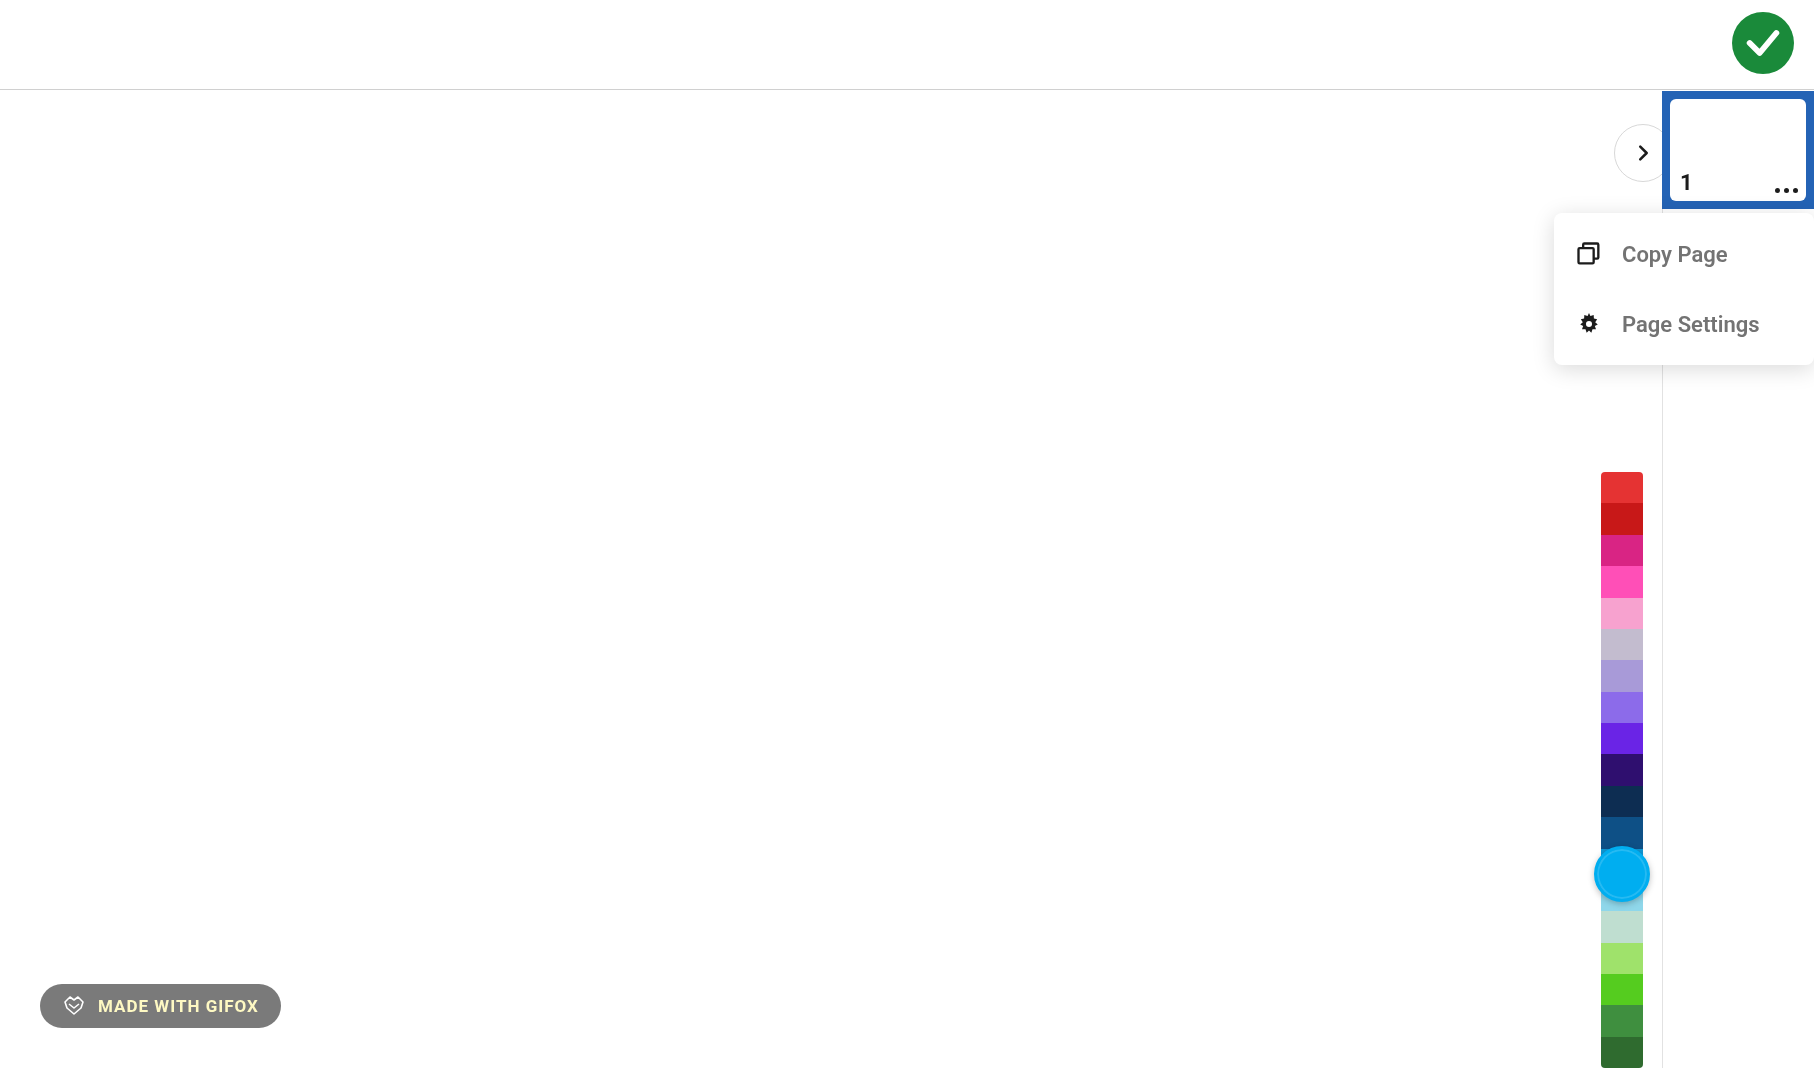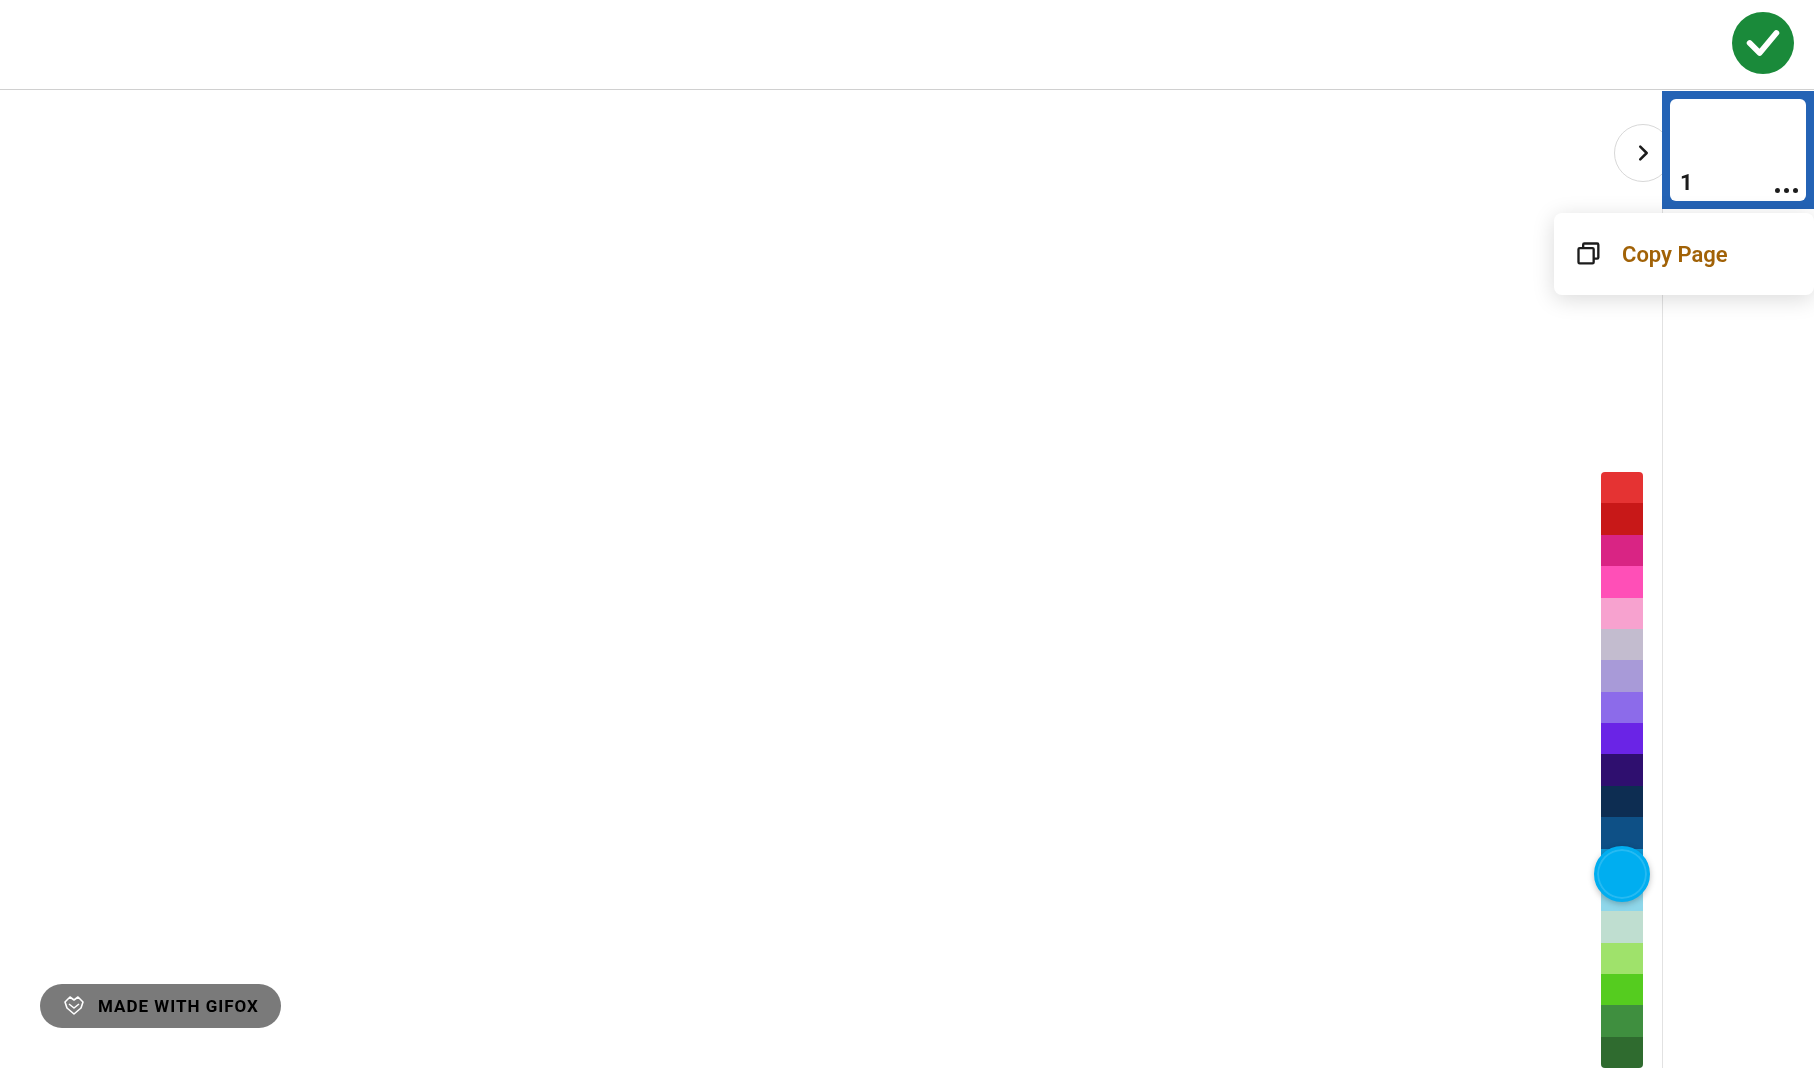--- a/index.html
+++ b/index.html
@@ -131,21 +131,21 @@
   padding: 6px 0;
 }
 .context-item {
   display: flex;
   align-items: center;
   gap: 18px;
   padding: 20px 20px;
   cursor: pointer;
   font-size: 22px;
   font-weight: 600;
-  color: #a16207;
+  color: #737373;
 }
 .context-item .icon-slot {
   width: 30px;
   height: 30px;
   display: flex;
   align-items: center;
   justify-content: center;
 }
 .context-item svg { width: 28px; height: 28px; }
 
@@ -182,21 +182,21 @@
   top: 374px;
   z-index: 3;
 }
 
 
 .watermark {
   position: absolute;
   left: 40px;
   bottom: 40px;
   background: #7a7a7a;
-  color: #000000;
+  color: #fef9c3;
   border-radius: 28px;
   height: 44px;
   display: flex;
   align-items: center;
   gap: 12px;
   padding: 0 22px;
   font-size: 17px;
   font-weight: 700;
   letter-spacing: 1px;
 }
@@ -236,20 +236,30 @@
 
 <div class="context-menu">
   <div class="context-item">
     <div class="icon-slot">
       <svg viewBox="0 0 24 24">
         <rect x="7" y="3" width="13" height="13" rx="1" stroke="#1c1c1c" stroke-width="2" fill="none"></rect>
         <rect x="3" y="7" width="13" height="13" rx="1" stroke="#1c1c1c" stroke-width="2" fill="#ffffff"></rect>
       </svg>
     </div>
     <span>Copy Page</span>
+  </div>
+  <div class="context-item">
+    <div class="icon-slot">
+      <svg viewBox="0 0 24 24">
+        <circle cx="12" cy="12" r="3.2" fill="#1c1c1c"></circle>
+        <path d="M12 2.5 L13.2 5.2 L16 4.2 L16.2 7.2 L19 8 L17.3 10.4 L19.5 12.4 L17 13.8 L18 16.6 L15 16.6 L14 19.4 L12 17.6 L10 19.4 L9 16.6 L6 16.6 L7 13.8 L4.5 12.4 L6.7 10.4 L5 8 L7.8 7.2 L8 4.2 L10.8 5.2 Z" fill="#1c1c1c"></path>
+        <circle cx="12" cy="12" r="2.6" fill="#ffffff"></circle>
+      </svg>
+    </div>
+    <span>Page Settings</span>
   </div>
 </div>
 
 <div class="color-slider-wrap">
   <div class="color-slider" id="color-slider-track">
       <div class="color-seg" style="background: rgb(229, 51, 51);"></div>
       <div class="color-seg" style="background: rgb(200, 24, 24);"></div>
       <div class="color-seg" style="background: rgb(217, 36, 132);"></div>
       <div class="color-seg" style="background: rgb(255, 79, 183);"></div>
       <div class="color-seg" style="background: rgb(247, 162, 207);"></div>

